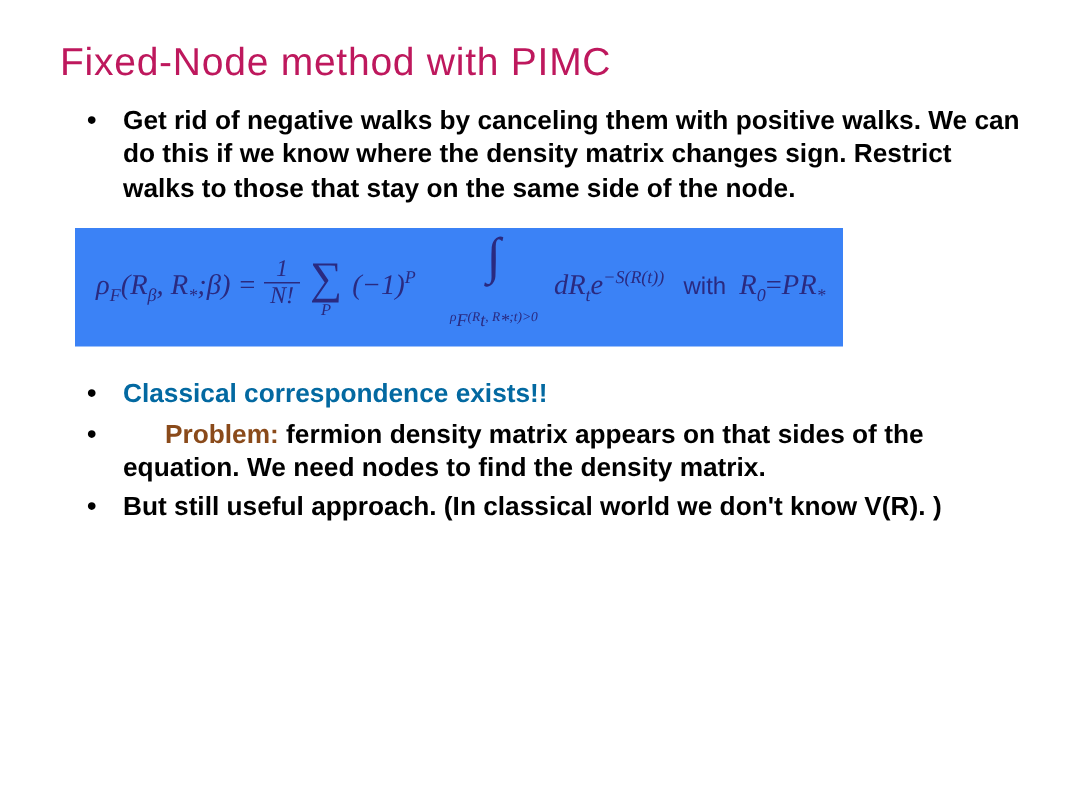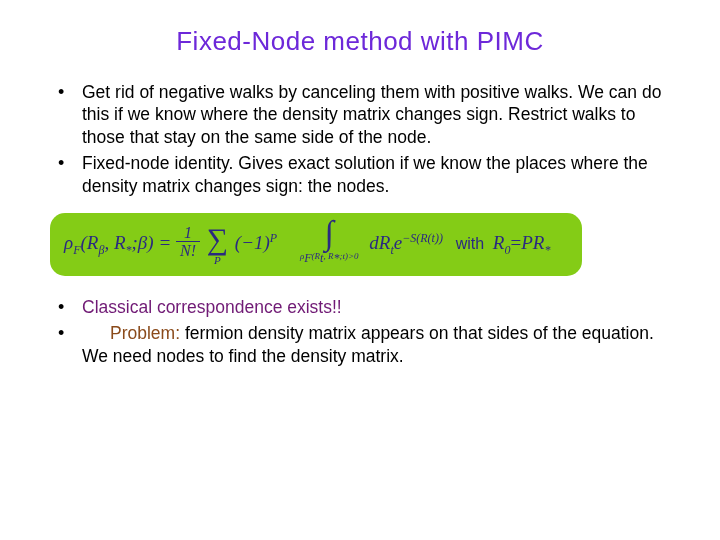--- a/index.html
+++ b/index.html
@@ -5,31 +5,32 @@
   * { margin: 0; padding: 0; box-sizing: border-box; }
   body {
     width: 720px;
     height: 540px;
     background: #ffffff;
     font-family: Verdana, Geneva, sans-serif;
     padding: 20px 40px 20px 40px;
     color: #000000;
   }
   .title {
-    text-align: center;
+    text-align: left;
     font-size: 26px;
-    color: #6d28d9;
+    color: #be185d;
     font-weight: 400;
     margin-top: 6px;
-    margin-bottom: 24px;
+    margin-bottom: 12px;
     letter-spacing: 0.5px;
   }
   ul {
     list-style: none;
     padding-left: 18px;
+    font-weight: bold;
   }
   li {
     position: relative;
     padding-left: 24px;
     font-size: 17.5px;
     line-height: 1.28;
     margin-bottom: 4px;
     color: #000;
   }
   li::before {
@@ -38,28 +39,27 @@
     left: 0;
     top: 0;
     font-size: 18px;
     color: #000;
   }
   .eq-wrap {
     margin: 16px 0 20px 10px;
   }
   .eq-box {
     display: inline-block;
-    background: #84cc16;
-    padding: 10px 32px 10px 14px;
+    background: #3b82f6;
+    padding: 10px 12px 10px 14px;
     font-family: "Times New Roman", Times, serif;
     font-style: italic;
     color: #2a2a80;
     font-size: 19px;
     white-space: nowrap;
-    border-radius: 15px;
   }
   .eq-box .frac {
     display: inline-block;
     vertical-align: middle;
     text-align: center;
     font-style: italic;
     position: relative;
     top: -2px;
   }
   .eq-box .frac .num {
@@ -102,52 +102,51 @@
   }
   .eq-box .intwrap .intsym {
     font-size: 34px;
     font-style: normal;
     line-height: 0.6;
   }
   .eq-box .intwrap .intsub {
     display: block;
     font-size: 9px;
     font-style: italic;
-    margin-top: 2px;
+    margin-top: 18px;
     white-space: nowrap;
   }
   .eq-box sup {
     font-size: 12px;
     vertical-align: super;
   }
   .eq-box sub {
     font-size: 12px;
     vertical-align: sub;
   }
   .eq-box .with {
     font-style: normal;
     font-family: Verdana, sans-serif;
     font-size: 16px;
     color: #2a2a80;
     margin: 4px 4px 0 8px;
   }
   .eq-box .up {
     font-style: normal;
   }
-  .accent { color: #701a75; text-align: right; }
+  .accent { color: #0369a1; text-align: right; }
   .accent2 { color: #8a4a1a; margin-left: 28px; }
 </style>
 </head>
 <body>
 
 <div class="title">Fixed-Node method with PIMC</div>
 
 <ul>
   <li>Get rid of negative walks by canceling them with positive walks. We can do this if we know where the density matrix changes sign. Restrict walks to those that stay on the same side of the node.</li>
-  <li>Fixed-node identity. Gives exact solution if we know the places where the density matrix changes sign: the nodes.</li>
 </ul>
 
 <div class="eq-wrap">
   <span class="eq-box">
     <span>ρ</span><sub>F</sub><span>(R</span><sub>β</sub><span>, R</span><sub>*</sub><span>;β)</span>
     <span>=</span>
     <span class="frac">
       <span class="num">1</span>
       <span class="den">N!</span>
     </span>
@@ -162,13 +161,14 @@
     </span>
     <span>dR</span><sub>t</sub><span>e</span><sup>−S(R(t))</sup>
     <span class="with">with</span>
     <span>R</span><sub>0</sub><span class="up">=</span><span>PR</span><sub>*</sub>
   </span>
 </div>
 
 <ul>
   <li><span class="accent">Classical correspondence exists!!</span></li>
   <li><span class="accent2">Problem:</span><span> fermion density matrix appears on that sides of the equation.  We need nodes to find the density matrix.</span></li>
+  <li><span>But still useful approach. (In classical world we don't know V(R). )</span></li>
 </ul>
 
 </body></html>

